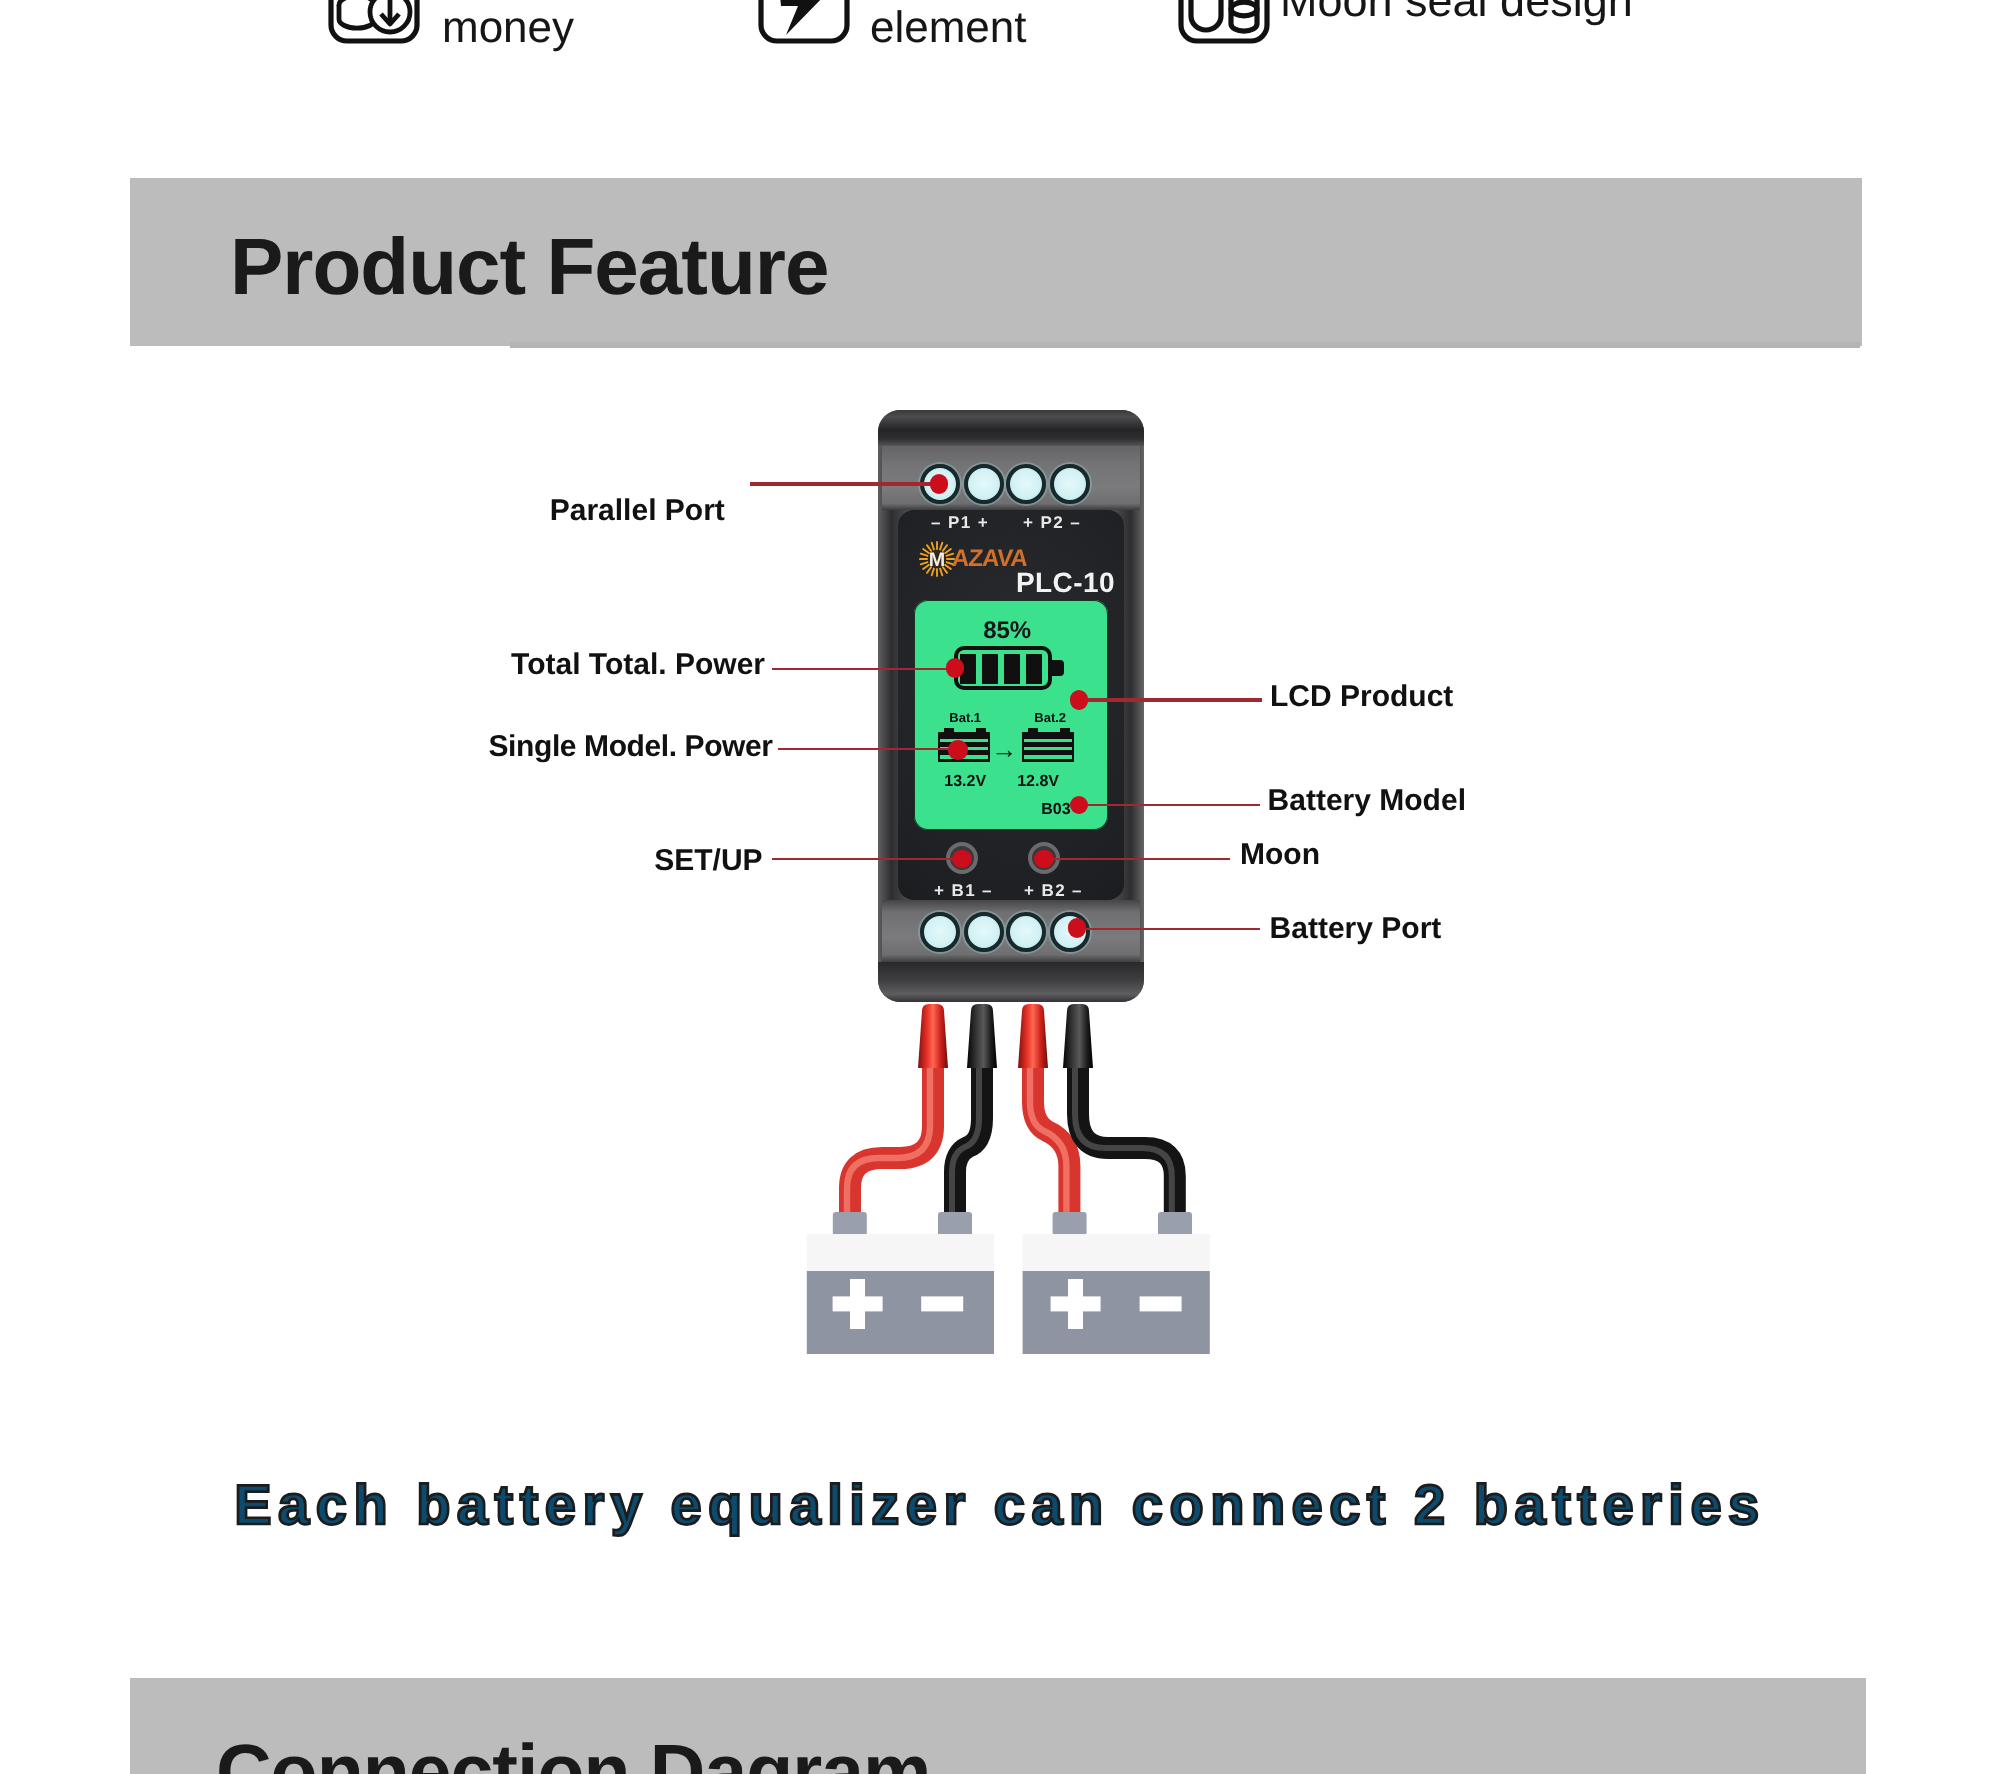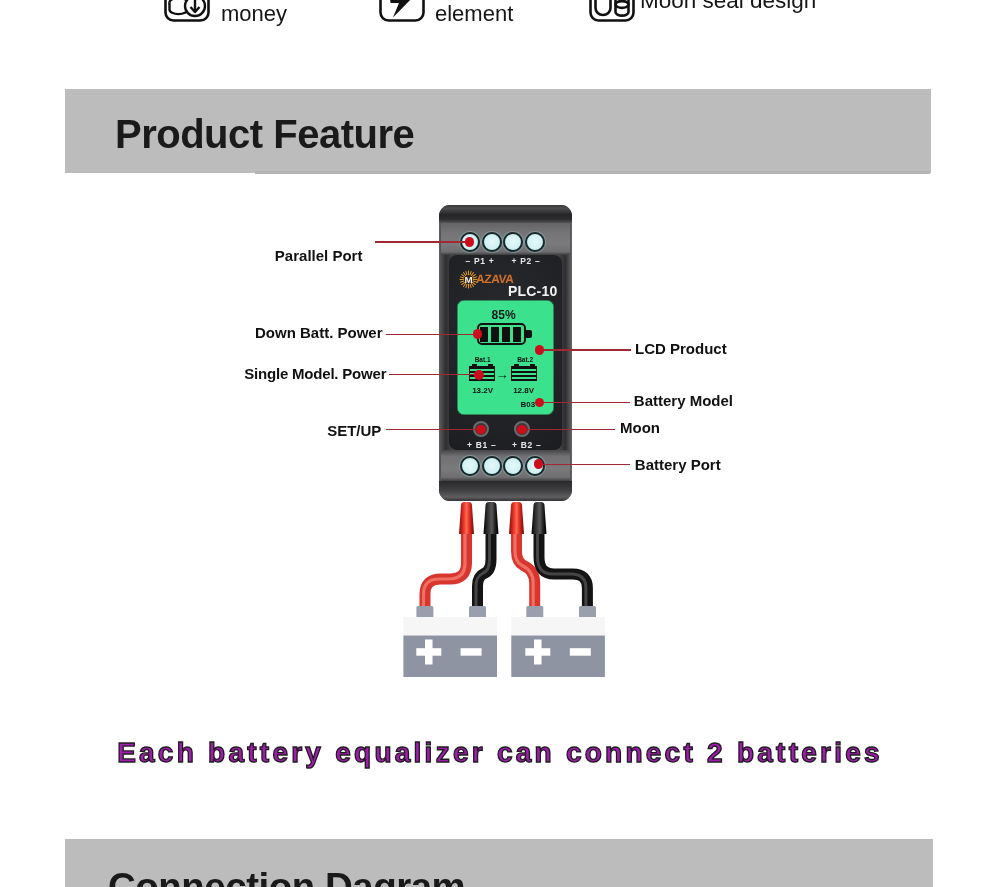--- a/index.html
+++ b/index.html
@@ -124,21 +124,21 @@
          background:repeating-linear-gradient(180deg,#101010 0 2.3px,transparent 2.3px 4.1px);"></div>
 
     <div class="abs" style="left:57.5px;top:63.5px;width:5px;height:3px;background:#101010;"></div>
     <div class="abs" style="left:73.5px;top:63.5px;width:5px;height:3px;background:#101010;"></div>
     <div class="abs" style="left:54.5px;top:66.2px;width:24px;height:13px;border:1.8px solid #101010;
          background:repeating-linear-gradient(180deg,#101010 0 2.3px,transparent 2.3px 4.1px);"></div>
 
     <div class="abs" style="left:39px;top:66.8px;font-size:13px;font-weight:bold;color:#101010;">→</div>
 
     <div class="abs" style="left:11px;top:86px;width:30px;text-align:center;font-size:8px;font-weight:bold;color:#101010;">13.2V</div>
-    <div class="abs" style="left:52px;top:86px;width:30px;text-align:center;font-size:8px;font-weight:bold;color:#101010;">12.8V</div>
+    <div class="abs" style="left:52px;top:86px;width:30px;font-size:8px;font-weight:bold;color:#101010;">12.8V</div>
 
     <div class="abs" style="left:64px;top:99.5px;font-size:8px;font-weight:bold;color:#101010;">B03</div>
   </div>
 
   <div class="btn" style="left:33.7px;top:216.1px;"></div>
   <div class="btn" style="left:74.5px;top:216.1px;"></div>
 
   <div class="wlbl" style="left:28px;top:234.8px;">+ B1 –</div>
   <div class="wlbl" style="left:73px;top:234.8px;text-align:right;">+ B2 –</div>
 
@@ -224,24 +224,24 @@
 <div class="rdot" style="left:464.6px;top:237px;"></div>
 <div class="rdot" style="left:472.8px;top:329px;"></div>
 <div class="rdot" style="left:474.3px;top:370px;"></div>
 <div class="rdot" style="left:476.2px;top:424.6px;"></div>
 <div class="rdot" style="left:517px;top:424.6px;"></div>
 <div class="rdot" style="left:534.5px;top:345px;"></div>
 <div class="rdot" style="left:534.5px;top:397.5px;"></div>
 <div class="rdot" style="left:533.8px;top:459.3px;"></div>
 
 <div class="lbl" style="right:637.6px;top:232.2px;letter-spacing:0;margin-top:15px;">Parallel Port</div>
-<div class="lbl" style="right:617.5px;top:323.6px;letter-spacing:0;">Down Batt. Power</div>
+<div class="lbl" style="right:617.5px;top:323.6px;letter-spacing:0;">Total Total. Power</div>
 <div class="lbl" style="right:613.7px;top:364.8px;">Single Model. Power</div>
 <div class="lbl" style="right:618.7px;top:422px;letter-spacing:0;">SET/UP</div>
 <div class="lbl" style="left:635px;top:340.2px;letter-spacing:0;">LCD Product</div>
 <div class="lbl" style="left:633.8px;top:392.3px;letter-spacing:0;">Battery Model</div>
 <div class="lbl" style="left:620px;top:419.3px;letter-spacing:0;">Moon</div>
 <div class="lbl" style="left:634.8px;top:455.5px;letter-spacing:0;">Battery Port</div>
 
-<div class="abs" style="left:0;top:736.7px;width:1000px;text-align:center;font-size:28px;font-weight:bold;color:#a21caf;letter-spacing:3.25px;-webkit-text-stroke:1.35px #1c1c1c;">Each battery equalizer can connect 2 batteries</div>
+<div class="abs" style="left:0;top:736.7px;width:1000px;text-align:center;font-size:28px;font-weight:bold;color:#0c4a6e;letter-spacing:3.25px;-webkit-text-stroke:1.35px #1c1c1c;">Each battery equalizer can connect 2 batteries</div>
 
 <div class="abs" style="left:64.5px;top:839px;width:868px;height:48px;background:#bcbcbc;"></div>
 <div class="abs" style="left:108px;top:864.9px;font-size:38.5px;font-weight:bold;color:#1a1a1a;letter-spacing:-0.5px;">Connection Dagram</div>
 
 </body></html>

